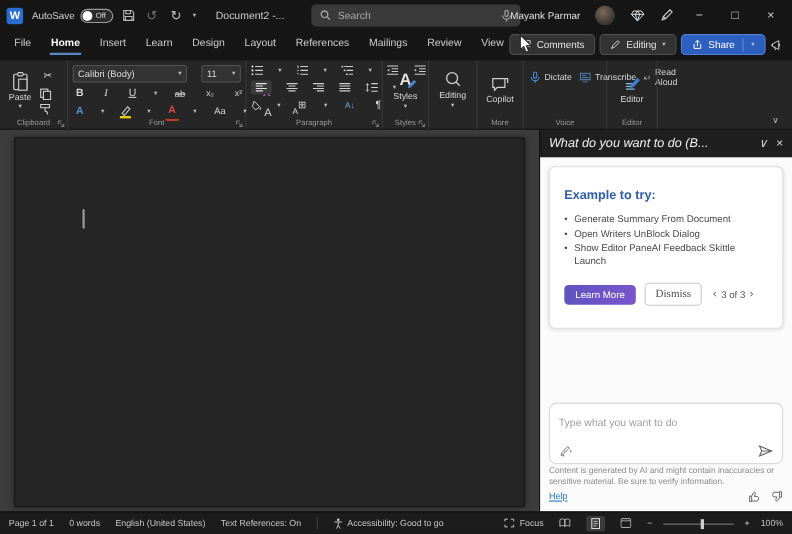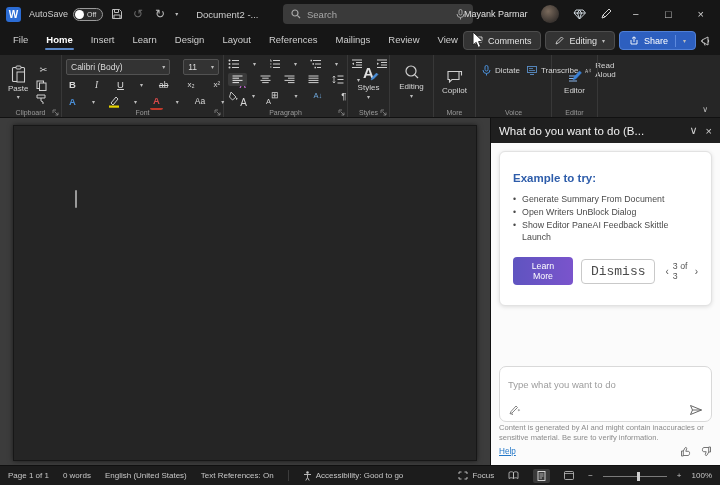--- a/index.html
+++ b/index.html
@@ -73,35 +73,35 @@
   .workspace { position:absolute; left:0; top:118px; width:720px; height:347px; display:flex; }
   .canvas { position:relative; width:490px; height:347px; background:#3c3c3c; }
   .page { position:absolute; left:13px; top:7px; width:464px; height:336px;
     background:#252525; border:1px solid #171717; box-shadow:0 0 5px rgba(0,0,0,.55); }
   .text-cursor { position:absolute; left:61px; top:64px; width:2px; height:18px;
     background:#9a9a9a; border-radius:1px; }
 
   
   .pane { width:230px; height:347px; background:#1f1f1f; display:flex; flex-direction:column;
     border-left:1px solid #111; }
-  .pane-header { height:25px; display:flex; align-items:center; padding:0 8px; gap:8px; }
+  .pane-header { height:25px; display:flex; align-items:center; padding:0 8px; gap:8px;font-style:italic; }
   .pane-title { flex:1; font-size:11.5px; color:#f0f0f0; white-space:nowrap; overflow:hidden; }
   .pane-hbtn { color:#cfcfcf; font-size:11px; }
   .pane-body { flex:1; background:#fbfbfb; display:flex; flex-direction:column;
     padding:8px; overflow:hidden; }
   .card { background:#fff; border:1px solid #e2e2e2; border-radius:6px;
     box-shadow:0 1px 4px rgba(0,0,0,.12); padding:20px 13px; color:#3c3c3c; }
   .card-title { color:#2e5daa; font-weight:bold; font-size:11.5px; margin-bottom:9px; }
   .card-item { display:flex; gap:6px; font-size:8.8px; line-height:1.45; color:#4a4a4a; }
   .bullet { color:#4a4a4a; font-size:8.8px; }
   .card-actions { display:flex; align-items:center; gap:8px; margin-top:13px; }
   .btn-learn { background:linear-gradient(90deg,#5f54c0,#7a54cc); color:#fff; border:none;
     border-radius:4px; font-size:8.8px; padding:4px 10px; font-family:"Liberation Sans", sans-serif; }
   .btn-dismiss { background:#fff; color:#4a4a4a; border:1px solid #c9c9c9;
-    border-radius:4px; font-size:13px; padding:4px 9px; font-family:Liberation Mono, monospace; }
+    border-radius:4px; font-size:10px; padding:4px 9px; font-family:Liberation Serif, serif; }
   .pager { display:flex; align-items:center; gap:4px; font-size:8.8px; color:#555; margin-left:2px; }
   .pager .chev { font-size:10px; color:#555; }
   .pane-spacer { flex:1; }
   .ask-box { background:#fff; border:1px solid #d9d9d9; border-radius:7px; padding:7px 8px 5px; }
   .ask-box input { width:100%; border:none; outline:none; font-size:9.5px; color:#444;
     font-family:"Liberation Sans", sans-serif; }
   .ask-box input::placeholder { color:#9d9d9d; }
   .ask-row { display:flex; align-items:center; justify-content:space-between; margin-top:12px; }
   .disclaimer { font-size:7.6px; color:#8b8b8b; line-height:1.35; margin-top:1px; }
   .pane-foot { display:flex; align-items:center; justify-content:space-between; margin-top:3px; }

